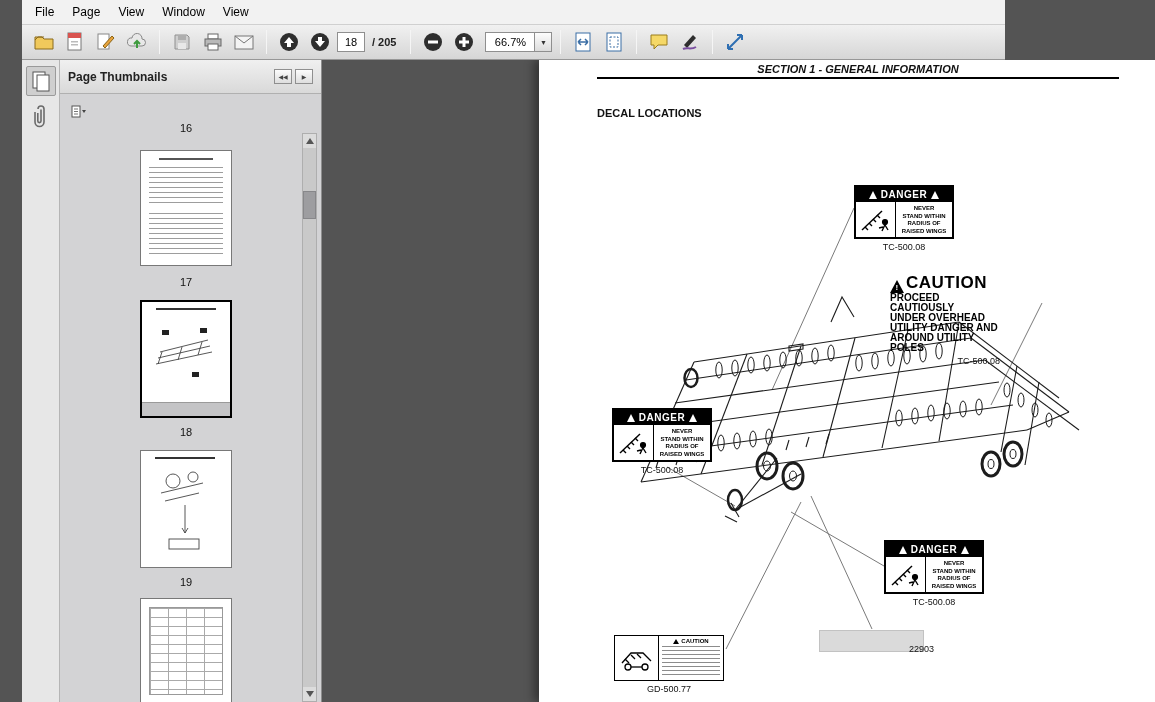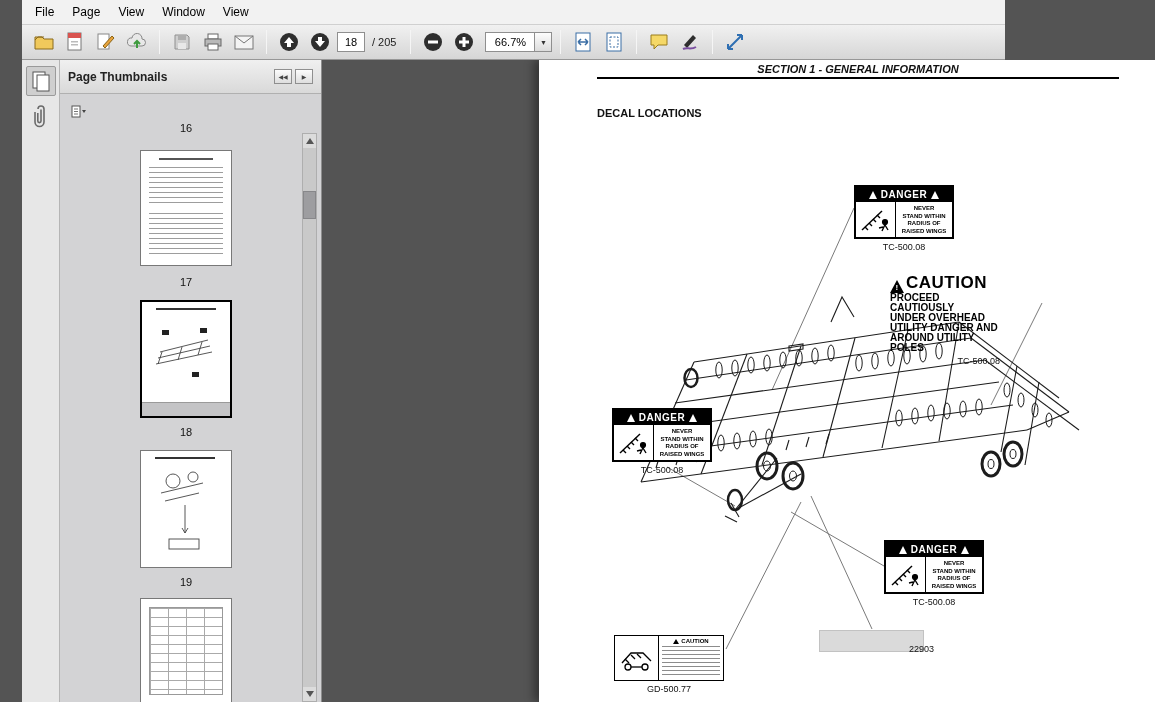--- a/index.html
+++ b/index.html
@@ -9,21 +9,21 @@
 
   
   .menubar { position:absolute; left:0; top:0; width:100%; height:25px; background:#f2f2f2; border-bottom:1px solid #d0d0d0; display:flex; align-items:center; padding-left:4px; }
   .menu-item { font-size:12px; color:#000; padding:4px 9px; cursor:default; }
 
   
   .toolbar { position:absolute; left:0; top:25px; width:100%; height:35px; background:linear-gradient(#f1f1f1,#d6d6d6); border-bottom:1px solid #979797; display:flex; align-items:center; padding-left:8px; gap:3px; }
   .tb-btn { width:28px; height:26px; display:flex; align-items:center; justify-content:center; border:1px solid transparent; border-radius:2px; }
   .tb-sep { width:1px; height:24px; background:#a8a8a8; border-right:1px solid #f5f5f5; margin:0 5px; }
   .page-input { width:28px; height:20px; border:1px solid #8f8f8f; background:#fff; font-size:11px; text-align:center; font-family:"Liberation Sans",sans-serif; }
-  .page-total { font-size:11px; color:#222; margin:0 6px 0 4px; }
+  .page-total { font-size:11px; color:#222; margin:0 6px 0 4px;font-weight:bold; }
   .zoom-box { width:50px; height:20px; border:1px solid #8f8f8f; background:#fff; font-size:11px; display:flex; align-items:center; justify-content:center; }
   .zoom-arrow { width:17px; height:20px; border:1px solid #8f8f8f; border-left:none; background:linear-gradient(#fdfdfd,#dcdcdc); display:flex; align-items:center; justify-content:center; font-size:7px; color:#333; }
 
   
   .bodyarea { position:absolute; left:0; top:60px; width:1155px; height:642px; }
 
   
   .navstrip { position:absolute; left:0; top:0; width:38px; height:642px; background:#e7e7e7; border-right:1px solid #b5b5b5; }
   .nav-icon { width:30px; height:30px; margin:6px auto 0; display:flex; align-items:center; justify-content:center; border:1px solid transparent; border-radius:2px; }
   .nav-icon.active { background:#cfcfcf; border-color:#9a9a9a; }

